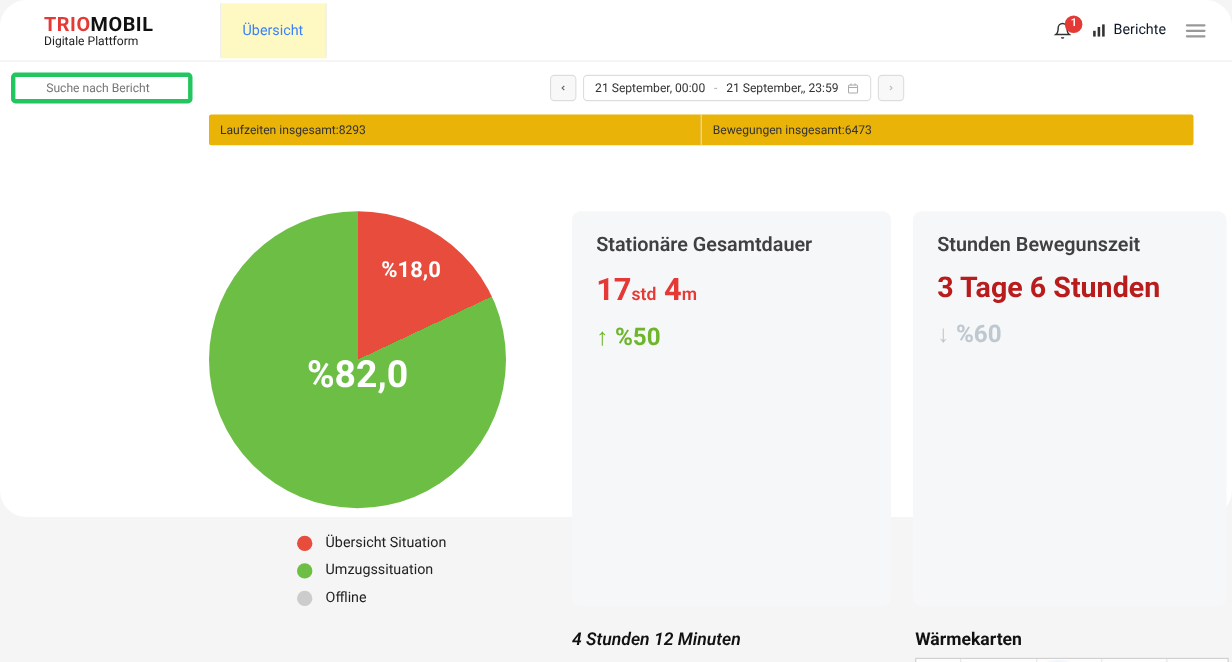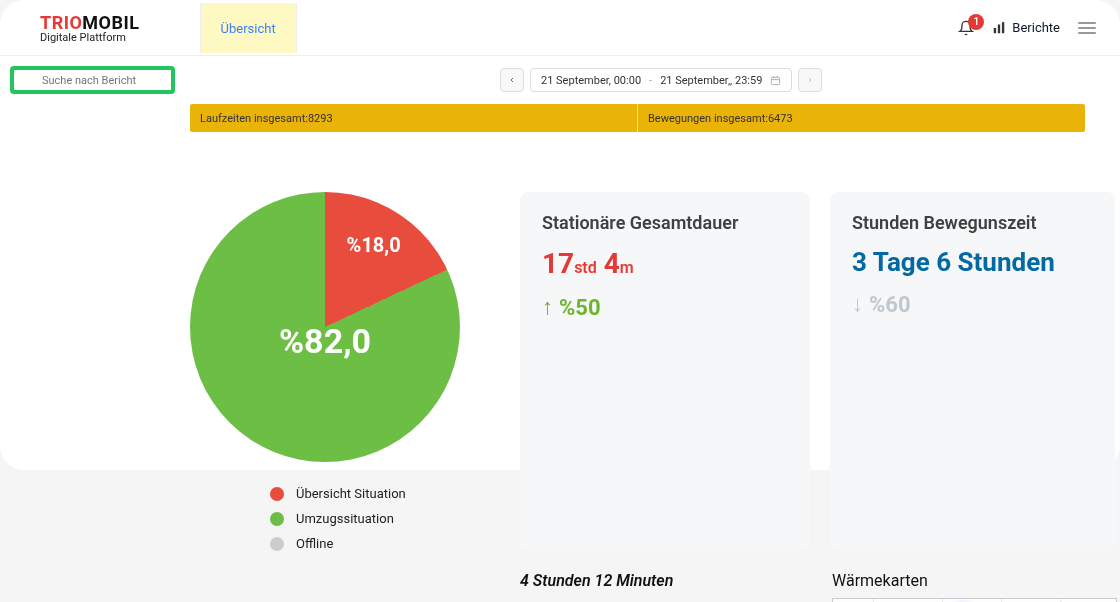--- a/index.html
+++ b/index.html
@@ -49,31 +49,31 @@
   .legend-item{ display:flex; align-items:center; gap:12px; font-size:13px; color:#222;}
   .dot{ width:14px; height:14px; border-radius:50%;}
   .dot.red{ background:#E84C3D;} .dot.green{ background:#6DBE45;} .dot.grey{ background:#ccc;}
 
   
   .card { background:#F5F7F9; border-radius:8px; padding:20px 22px 18px; }
   .card-title{ font-size:18px; font-weight:600; color:#404040;}
   .card-val{ margin-top:14px; font-weight:700;}
   .val-red{ color:#E53935; font-size:28px;}
   .val-red small{ font-size:16px; font-weight:600;}
-  .val-green{ color:#0369a1; font-size:26px; font-weight:700;}
+  .val-green{ color:#b91c1c; font-size:26px; font-weight:700;}
   .delta{ margin-top:14px; font-size:22px; font-weight:700; display:flex; align-items:flex-end; gap:6px;}
   .delta.green{ color:#6EB52C;} .delta.grey{ color:#BFC8CF;}
   .arrow-up::before{ content:"↑"; font-weight:700;}
   .arrow-down::before{ content:"↓"; font-weight:700;}
 
   
   .lower { margin-top:10px; display:grid; grid-template-columns: 290px 285px; gap:22px; margin-left:520px; margin-right:30px;}
   .mini-title{ font-size:16px; font-weight:600; color:#111; margin-bottom:10px;font-style:italic;}
   .linechart{ width:100%; height:120px;}
-  .heatmap-title{ font-size:16px; font-weight:400; color:#111; margin-bottom:8px;}
+  .heatmap-title{ font-size:16px; font-weight:700; color:#111; margin-bottom:8px;}
   .heatmap{ width:100%; height:150px; border:1px solid #ccc; position:relative; background:#fdfdfd; overflow:hidden;}
   
   svg{ display:block;}
 </style>
 </head>
 <body>
 
 <div class="app">
 
   <div class="header">

